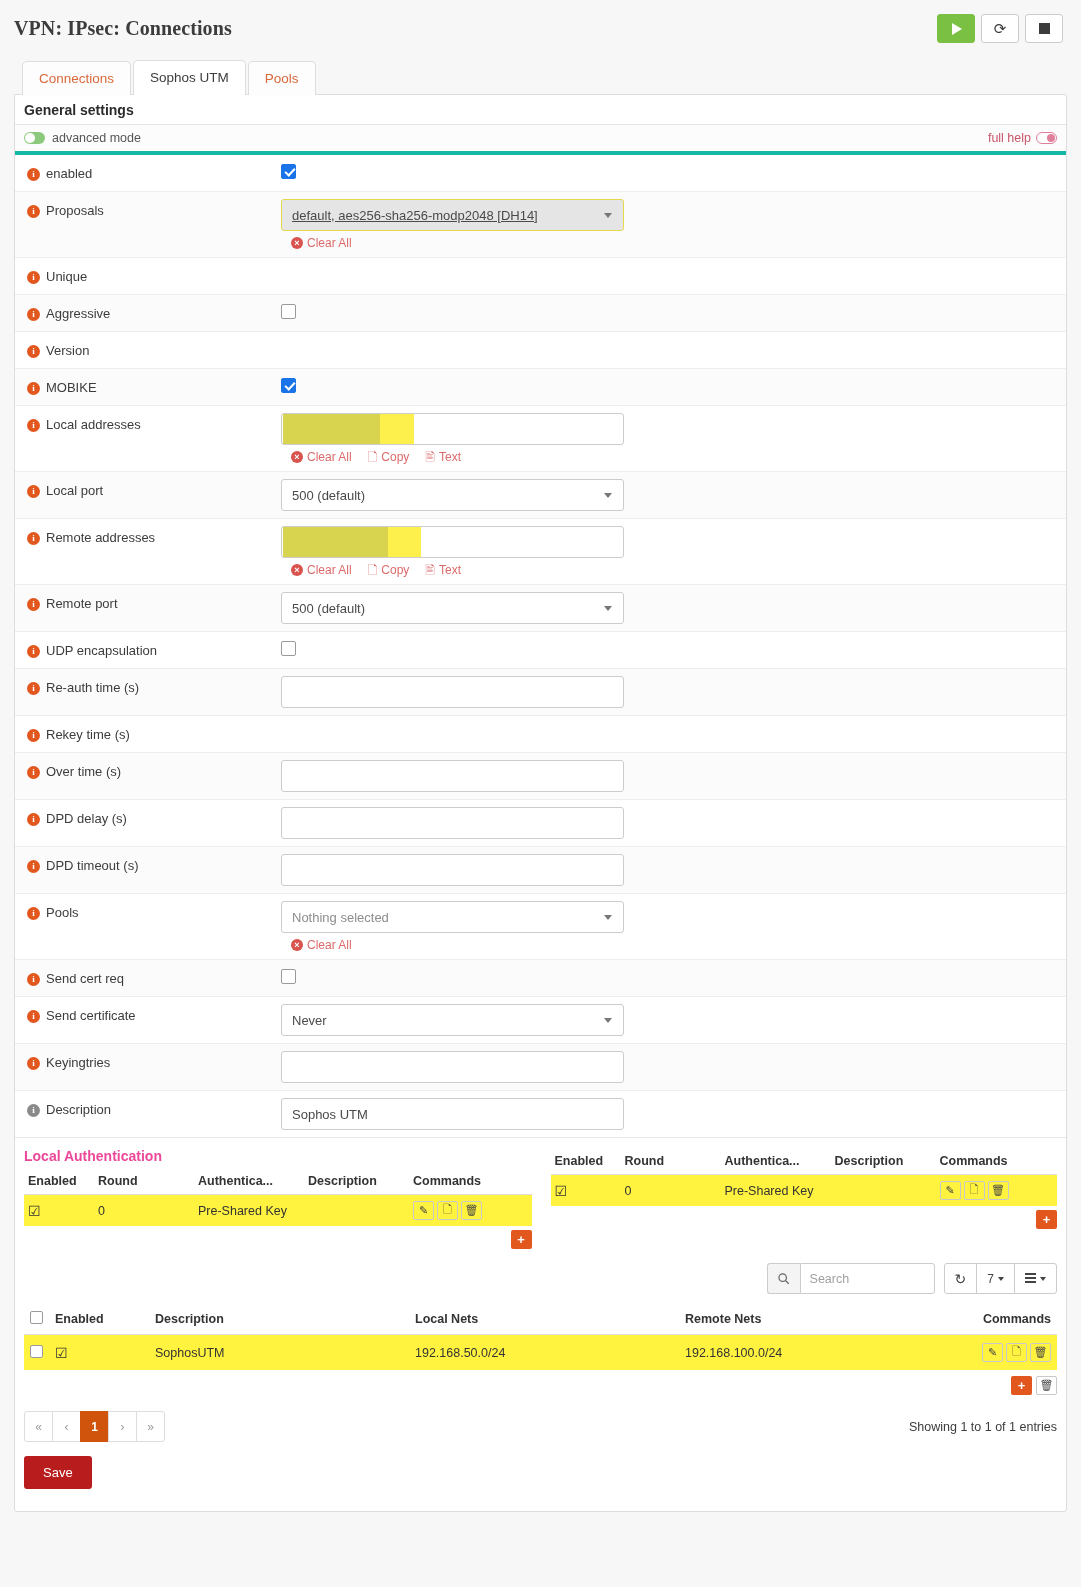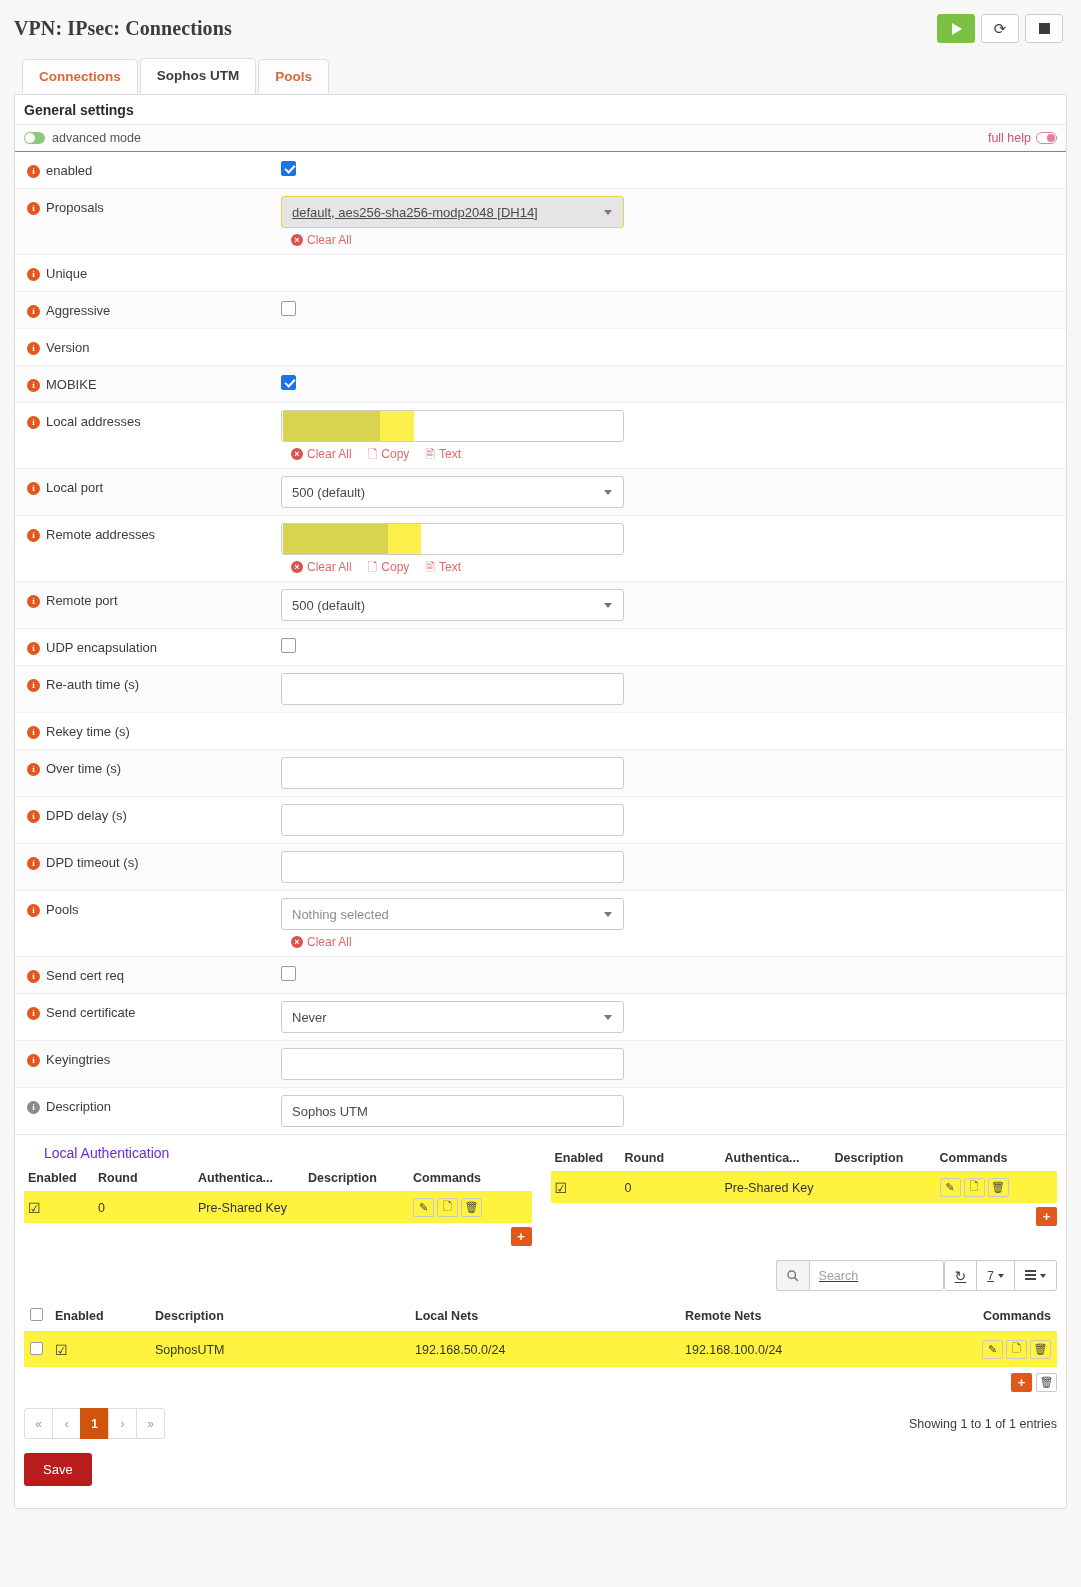--- a/index.html
+++ b/index.html
@@ -25,33 +25,33 @@
     border-radius:3px; display:flex; align-items:center; justify-content:center;
     cursor:pointer;
   }
   .tbtn.play { background:#7ac143; border-color:#7ac143; }
   .tri { width:0;height:0;border-left:10px solid #fff;border-top:6px solid transparent;border-bottom:6px solid transparent; margin-left:2px;}
   .sq { width:11px;height:11px;background:#3c3c3c; }
   .refresh-glyph { font-size:15px; color:#3c3c3c; line-height:1; }
 
   
   .wrap { padding:0 14px 20px 14px; }
-  .tabs { display:flex; align-items:center; padding-left:8px; height:38px;font-weight:bold; }
+  .tabs { display:flex; align-items:flex-end; padding-left:8px; height:38px; }
   .tab {
     padding:9px 16px 8px; font-size:13.5px; color:#d9683a;
     background:#fdfdfd; border:1px solid #ddd; border-bottom:none;
     border-radius:5px 5px 0 0; margin-right:2px; cursor:pointer; line-height:1.2;
   }
   .tab.active { background:#fff; color:#3c3c3c; position:relative; z-index:2; padding-bottom:9px; border-color:#ddd; }
   .panel { background:#fff; border:1px solid #ddd; border-radius:0 3px 3px 3px; margin-top:-1px; }
 
   .section-title { font-size:14px; font-weight:bold; color:#2b2b2b; padding:7px 9px 6px; border-bottom:1px solid #e6e6e6;}
   .modebar {
     display:flex; align-items:center; justify-content:space-between;
-    padding:6px 9px; border-bottom:1px solid #14b8a6; background:#fcfcfc;
+    padding:6px 9px; border-bottom:4px solid #14b8a6; background:#fcfcfc;
   }
   .mode-left { display:flex; align-items:center; gap:7px; font-size:12.5px; color:#555; }
   .mode-right { display:flex; align-items:center; gap:5px; font-size:12.5px; color:#c9566b; }
   .toggle { width:21px;height:12px;border-radius:7px; position:relative; display:inline-block; }
   .toggle.green { background:#8cc97d; }
   .toggle.green:after{content:"";position:absolute;left:1px;top:1px;width:10px;height:10px;border-radius:50%;background:#fff;}
   .toggle.pink { background:#fff; border:1.5px solid #e1809a; }
   .toggle.pink:after{content:"";position:absolute;right:1px;top:.5px;width:8px;height:8px;border-radius:50%;background:#e1809a;}
 
   
@@ -90,35 +90,35 @@
   .cbox { width:15px;height:15px;border:1px solid #9a9a9a;border-radius:2px;background:#fff;display:inline-block;cursor:pointer; margin-top:2px;}
   .cbox.on { background:#1a73e8; border-color:#1a73e8; position:relative; }
   .cbox.on:after{content:"";position:absolute;left:4.5px;top:1px;width:4px;height:8px;border:solid #fff;border-width:0 2px 2px 0;transform:rotate(43deg);}
 
   .hlnum { background:#fff35c; padding:1px 3px; }
 
   
   .auth-wrap { display:flex; border-top:1px solid #e6e6e6; }
   .auth-col { width:50%; padding:10px 9px 0 9px; }
   .auth-col.right { padding-left:10px; }
-  .auth-title { font-size:14px; font-weight:normal; color:#6d28d9; margin-bottom:4px;margin-left:20px; }
+  .auth-title { font-size:14px; font-weight:bold; color:#ec4899; margin-bottom:4px; }
   table.t { width:100%; border-collapse:collapse; font-size:12.5px; }
   table.t th { text-align:left; font-weight:bold; color:#333; padding:6px 4px; border-bottom:1px solid #ddd; font-size:12.5px;}
   table.t td { padding:6px 4px; color:#333; }
   tr.hlrow { background:#fff340; }
   .cmdbtns { display:flex; gap:3px; justify-content:flex-start; }
   .cbtn { width:21px;height:19px;border:1px solid #c9c9c9;border-radius:2px;background:transparent;
           display:flex;align-items:center;justify-content:center;font-size:11px;color:#444;cursor:pointer;}
   .addrow { display:flex; justify-content:flex-end; padding:4px 0 6px; }
   .plus { width:21px;height:19px;background:#e2571e;color:#fff;border-radius:2px;display:flex;
           align-items:center;justify-content:center;font-size:13px;font-weight:bold;line-height:1;cursor:pointer;}
 
   
   .children-head { border-top:1px solid #e6e6e6; padding:6px 9px 6px; font-size:14px; font-weight:bold; color:#2b2b2b; }
-  .ctoolbar { display:flex; justify-content:flex-end; align-items:flex-end; padding:8px 9px 10px;text-decoration:underline; }
+  .ctoolbar { display:flex; justify-content:flex-end; align-items:flex-end; gap:9px; padding:8px 9px 10px; }
   .search-group { display:flex; height:31px; }
   .search-btn { width:33px; border:1px solid #ccc; border-right:none; border-radius:3px 0 0 3px;
                 background:#f4f4f4; display:flex;align-items:center;justify-content:center;cursor:pointer;color:#666;}
   .search-inp { width:135px; border:1px solid #ccc; border-radius:0 3px 3px 0; padding:0 9px; font-size:12.5px;
                 color:#555; font-family:"Liberation Sans", sans-serif; outline:none; background:#fff;}
   .search-inp::placeholder{color:#a0a0a0;}
   .btn-group { display:flex; height:31px; }
   .gbtn { border:1px solid #ccc; background:#fff; padding:0 10px; display:flex;align-items:center;justify-content:center;
           font-size:12px;color:#444;cursor:pointer;margin-left:-1px;}
   .gbtn:first-child{border-radius:3px 0 0 3px;margin-left:0;}

